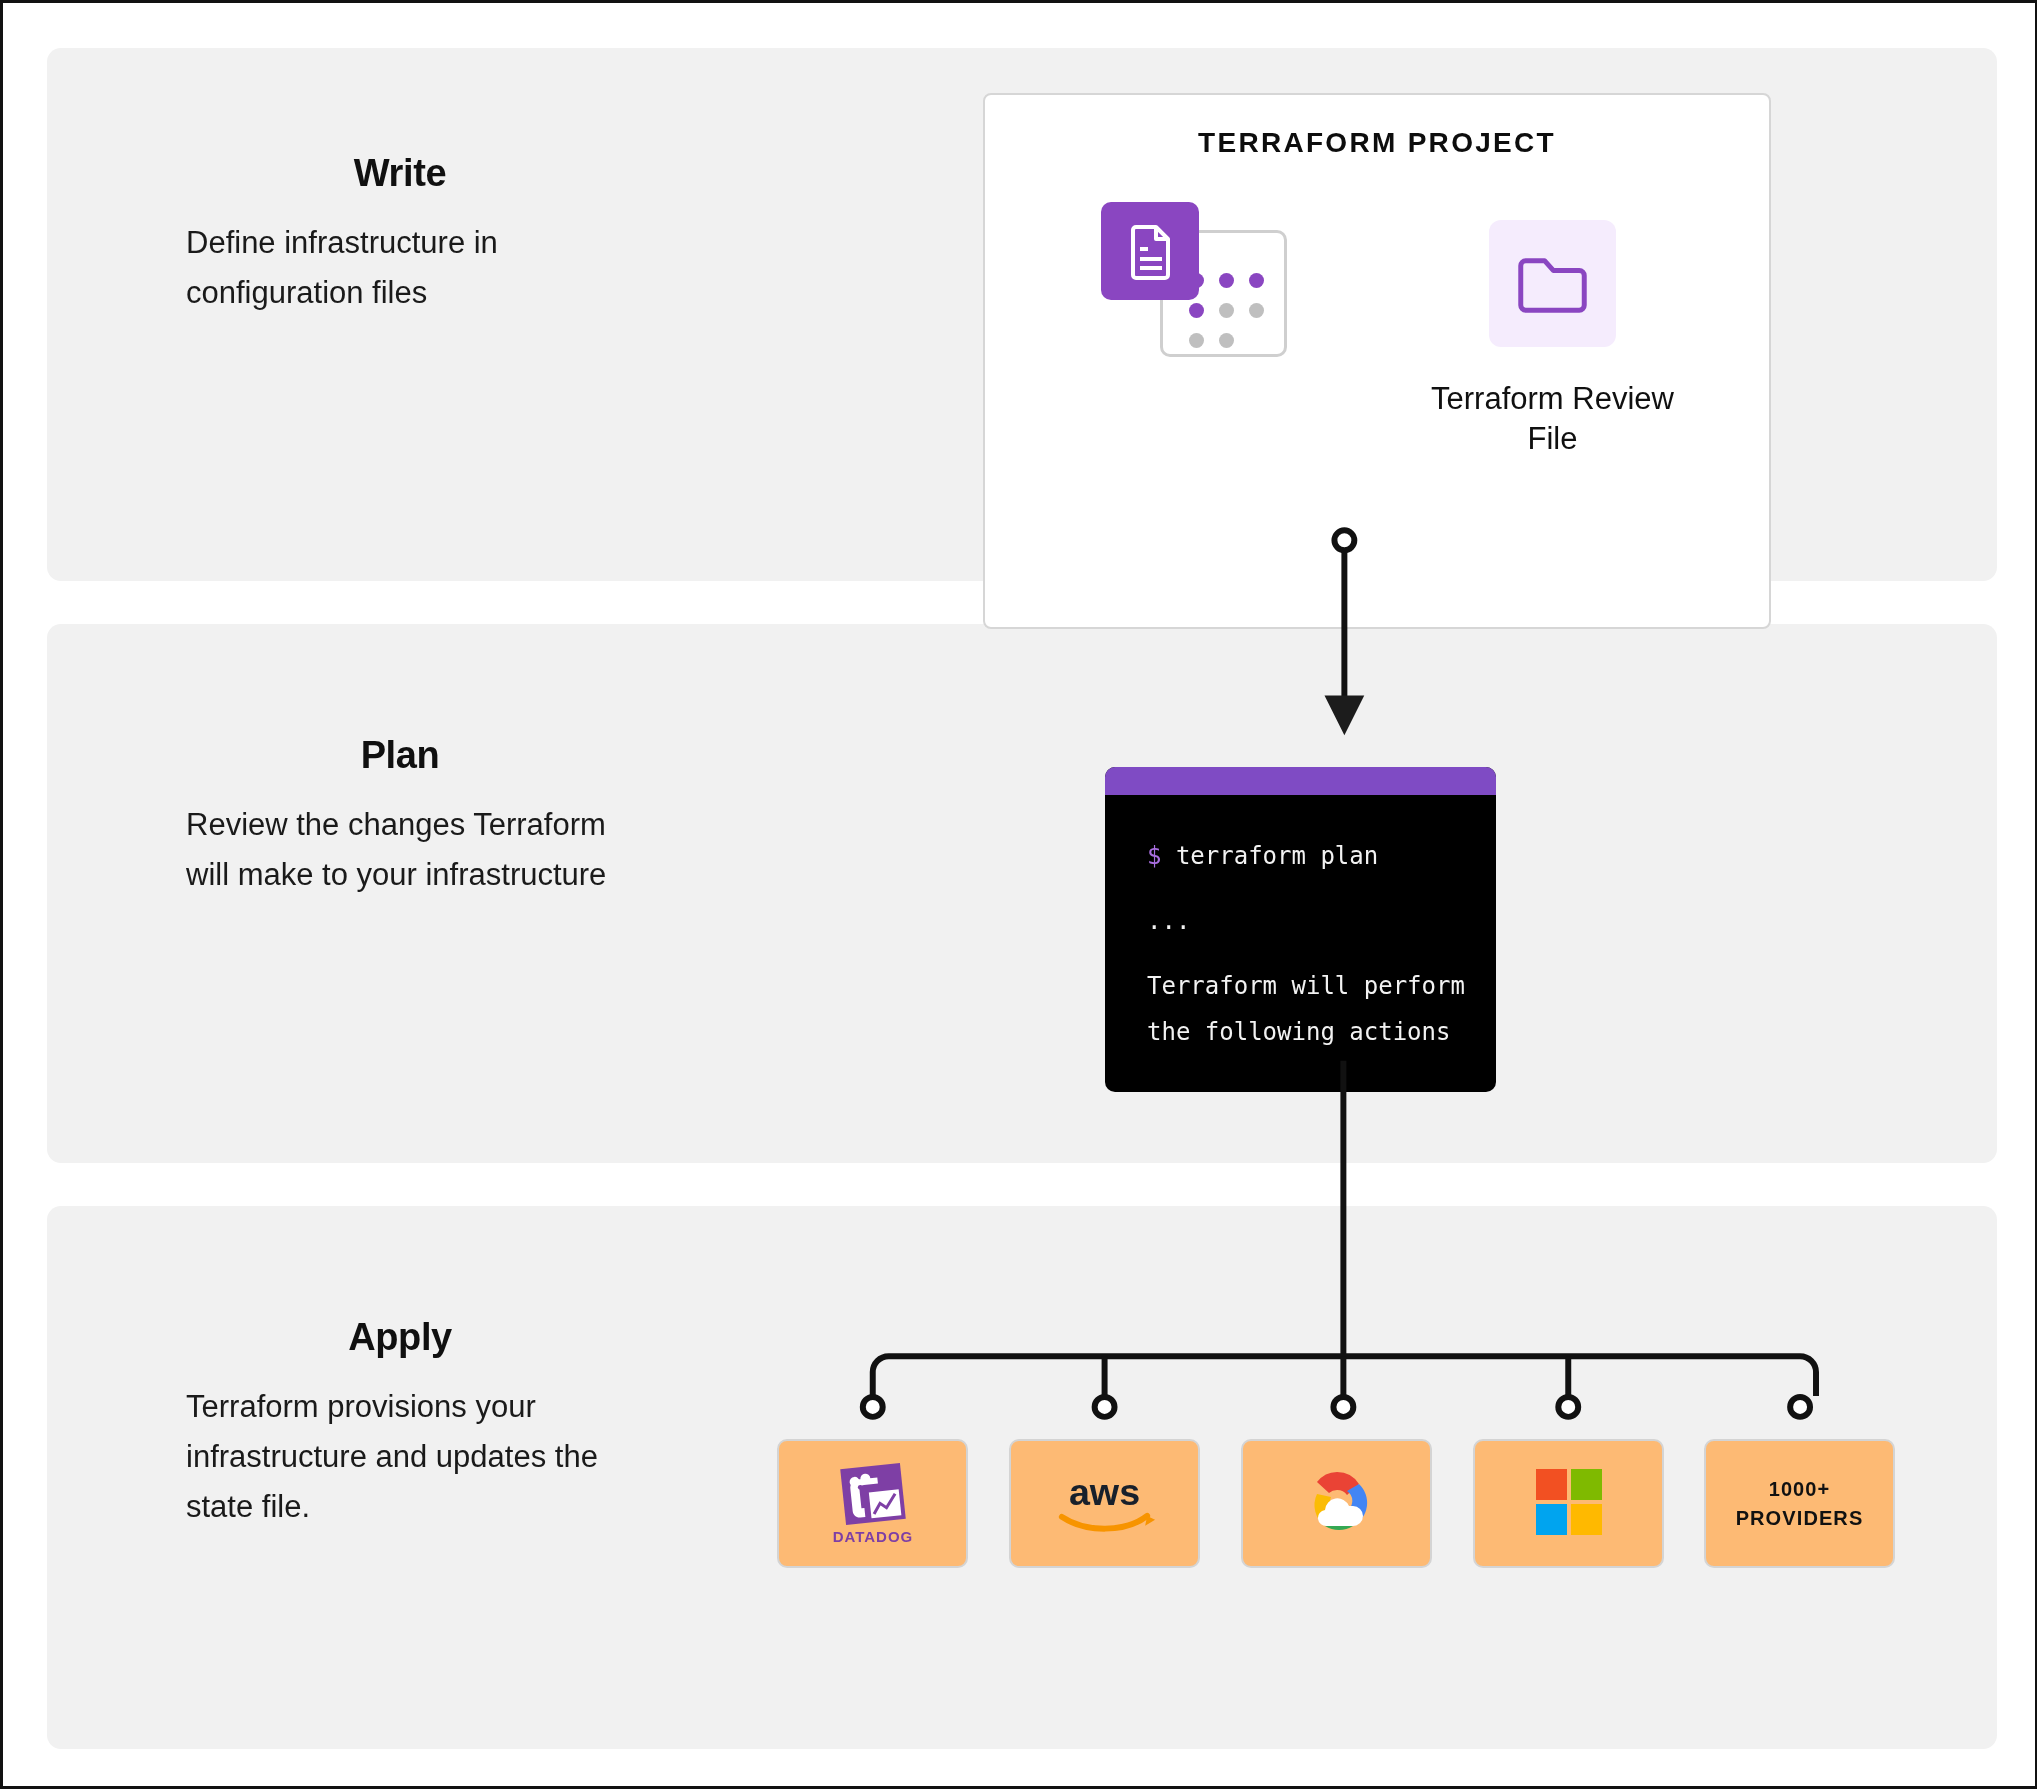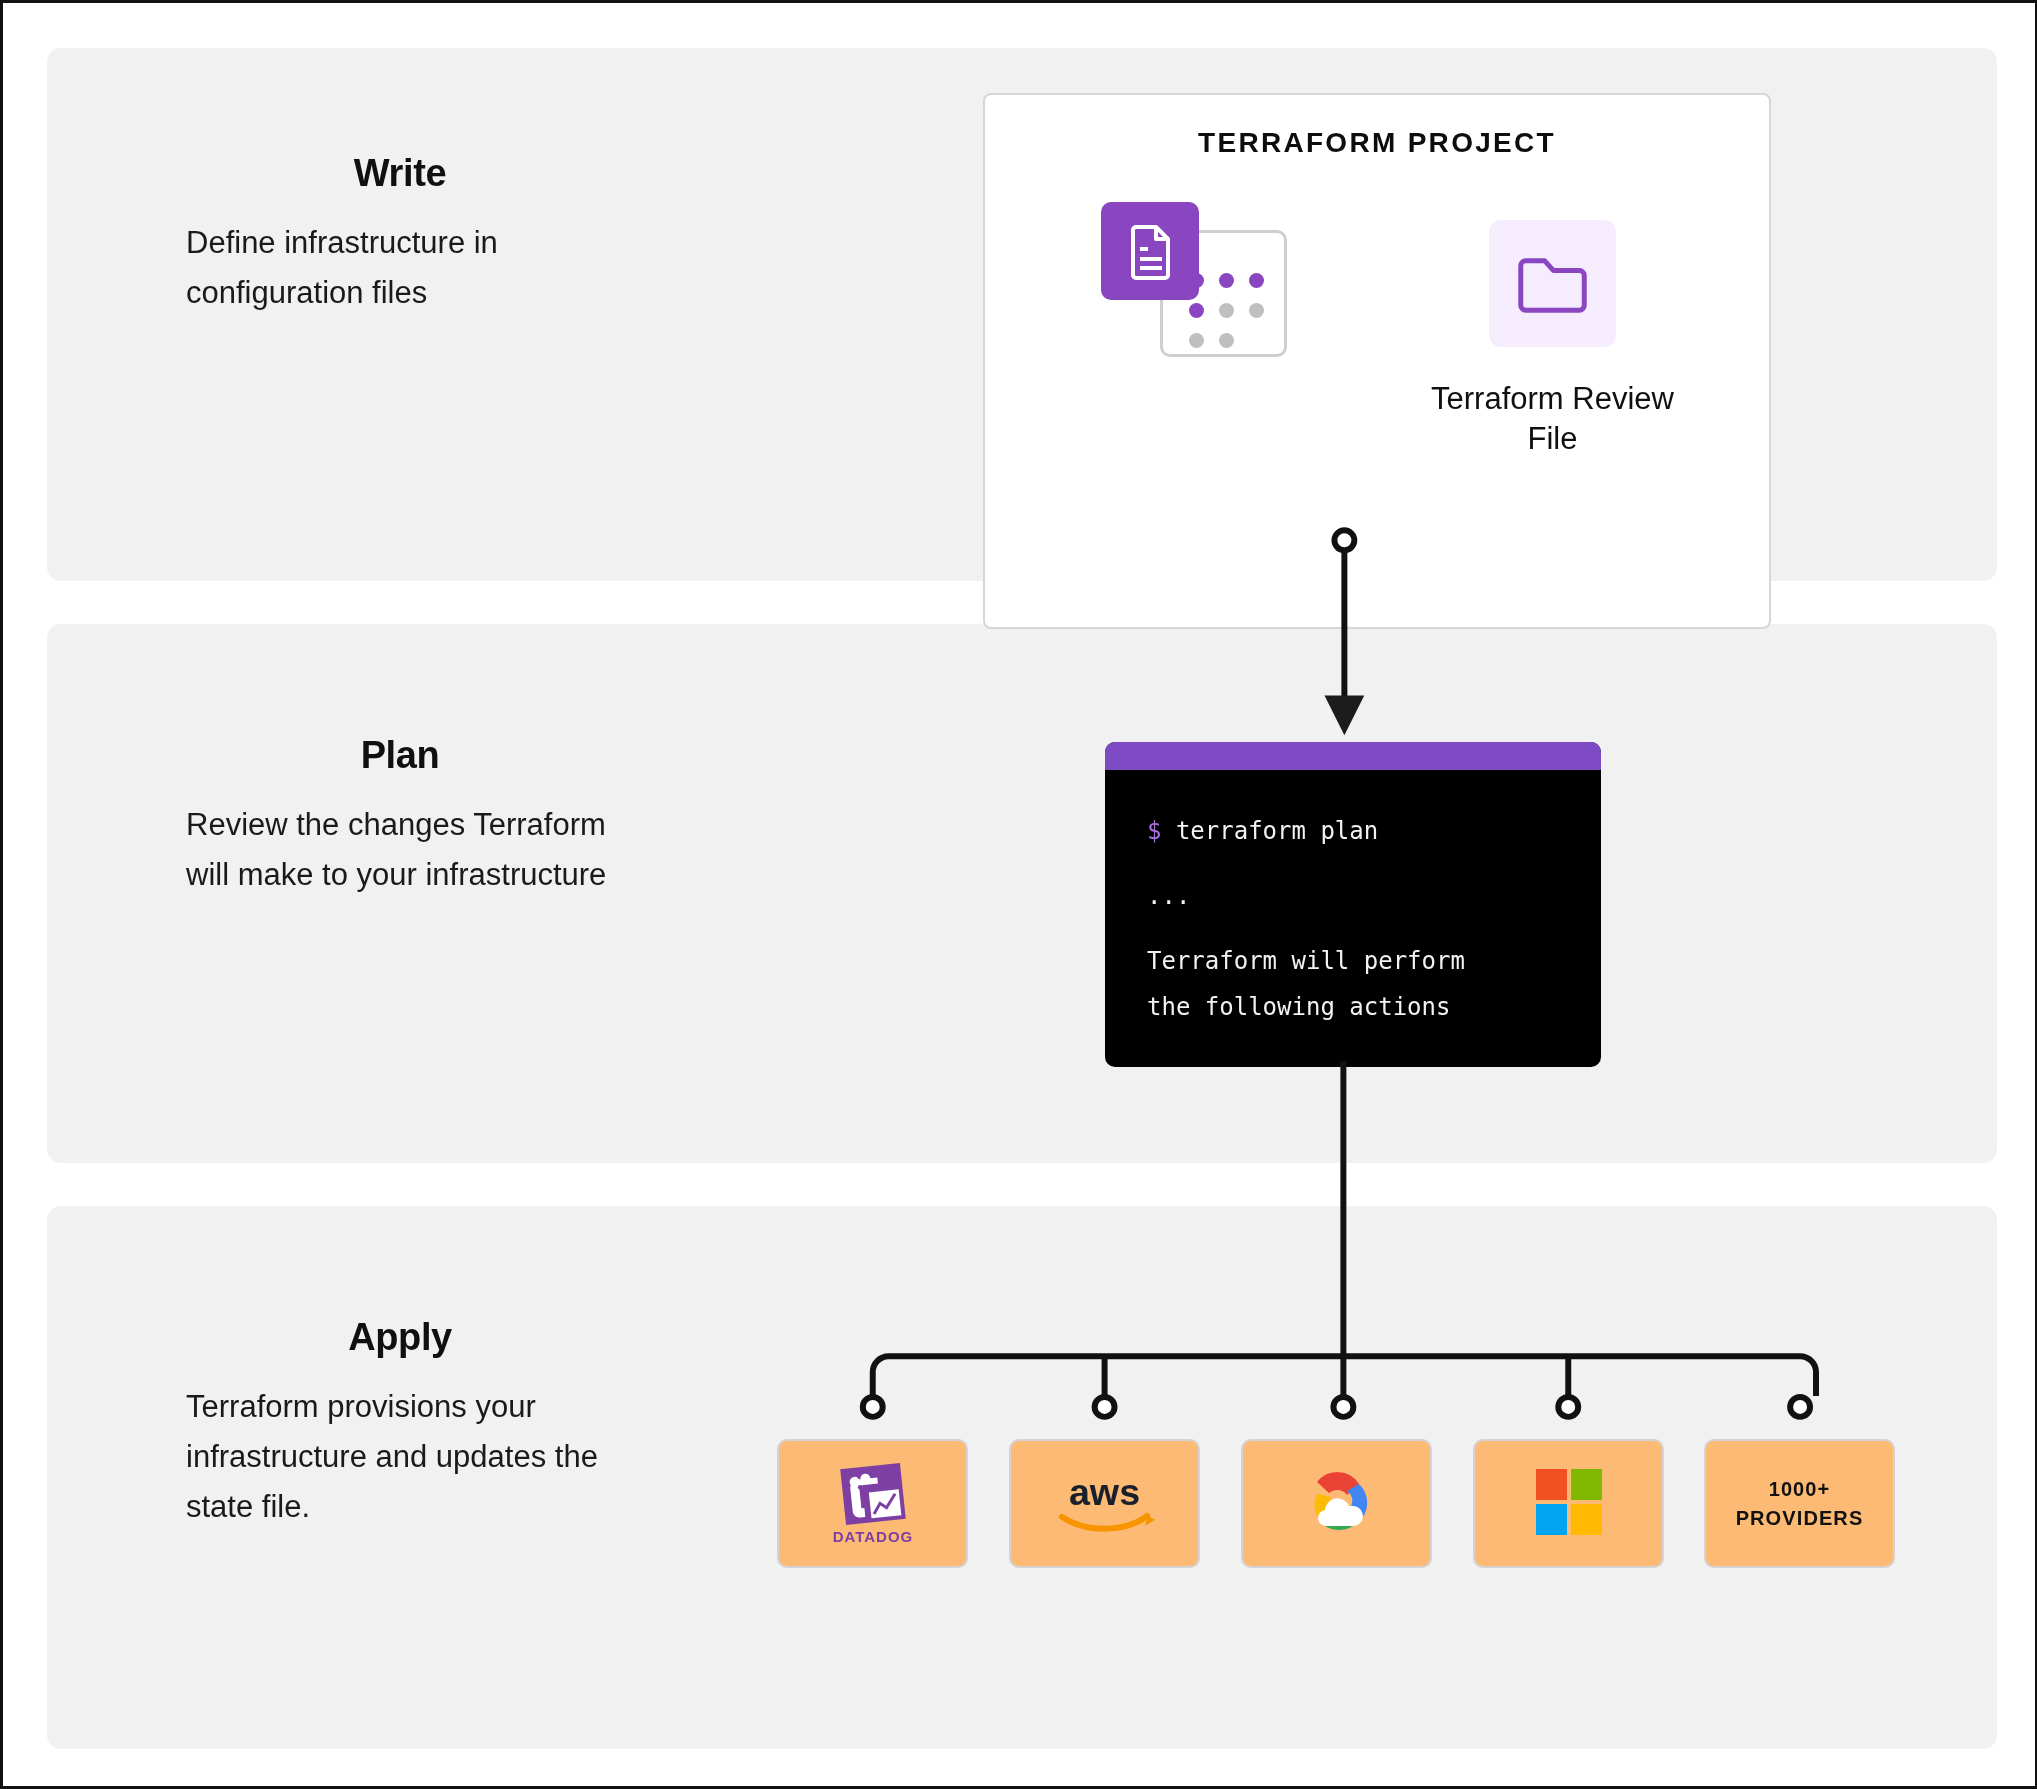--- a/index.html
+++ b/index.html
@@ -137,22 +137,22 @@
     left: 86px; top: 18px;
     width: 127px; height: 127px;
     background: #f5ecfd;
     border-radius: 12px;
   }
 
   
   #terminal {
     position: absolute;
     left: 1102px;
-    top: 739px;
-    width: 496px;
+    top: 764px;
+    width: 391px;
     height: 325px;
     border-radius: 10px;
     overflow: hidden;
     background: #000000;
   }
   #terminal-titlebar {
     height: 28px;
     background: #7f4bc4;
   }
   #terminal-body {

